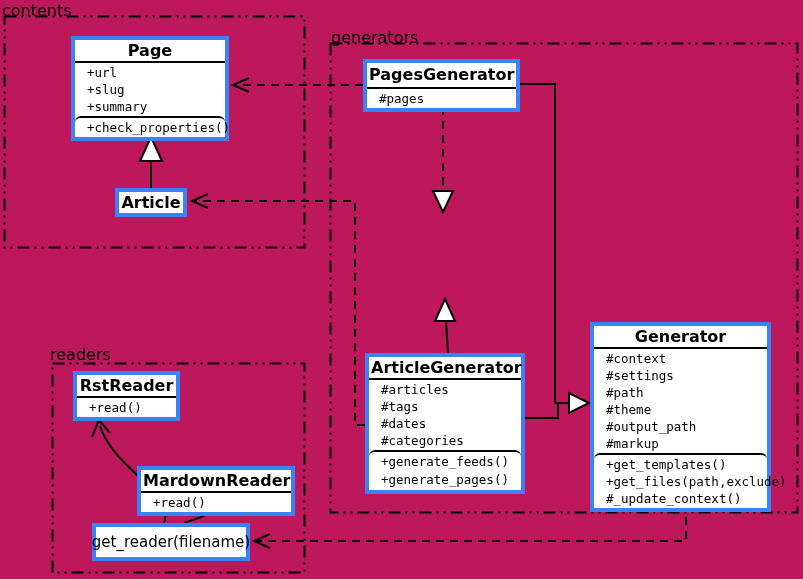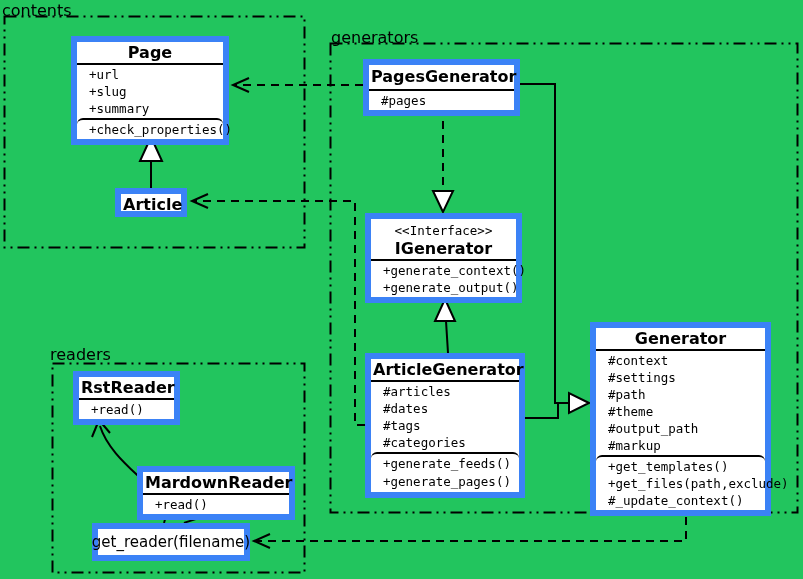--- a/index.html
+++ b/index.html
@@ -1,20 +1,20 @@
 <!DOCTYPE html>
 <html><head>
 <meta charset="utf-8">
 <style>
   html,body{margin:0;padding:0;background:#fff;}
-  #canvas{position:relative;width:803px;height:579px;background:#22c55e;
+  #canvas{position:relative;width:803px;height:579px;background:#be185d;
           font-family:"DejaVu Sans",sans-serif;overflow:hidden;}
   #connectors{position:absolute;left:0;top:0;width:803px;height:579px;z-index:0;}
   .pkg-label{position:absolute;z-index:2;font:16px "DejaVu Sans",sans-serif;color:#000;}
-  .uml-box{position:absolute;z-index:1;background:#fff;border:6px solid #3b82f6;box-sizing:border-box;}
+  .uml-box{position:absolute;z-index:1;background:#fff;border:4px solid #3b82f6;box-sizing:border-box;}
   .uml-title{font:bold 16px "DejaVu Sans",sans-serif;text-align:center;padding:1px 2px;color:#000;}
   .uml-title.divided{border-bottom:2px solid #000;}
   .stereotype{font:12.5px "DejaVu Sans Mono",monospace;font-weight:normal;text-align:center;line-height:16px;}
   .uml-rows{font:12.5px "DejaVu Sans Mono",monospace;padding:1px 12px;color:#000;}
   .uml-rows.divided{border-top:2px solid #000;border-radius:6px;}
   .uml-row{line-height:17px;white-space:pre;}
   .plain-box{display:flex;align-items:center;justify-content:center;
              font:15px "DejaVu Sans",sans-serif;text-align:center;}
 </style>
 </head>
@@ -97,37 +97,27 @@
     <div class="uml-title">Article</div>
   </div>
 
   <div class="uml-box" style="left:363px;top:59px;width:157px;">
     <div class="uml-title divided" style="line-height:22px;">PagesGenerator</div>
     <div class="uml-rows">
       <div class="uml-row">#pages</div>
     </div>
   </div>
 
-  <div class="uml-box" style="left:365px;top:213px;width:157px;">
-    <div class="uml-title divided" style="padding-top:4px;">
-      <div class="stereotype">&lt;&lt;Interface&gt;&gt;</div>
-      <div>IGenerator</div>
-    </div>
-    <div class="uml-rows">
-      <div class="uml-row">+generate_context()</div>
-      <div class="uml-row">+generate_output()</div>
-    </div>
-  </div>
 
   <div class="uml-box" style="left:365px;top:353px;width:160px;">
     <div class="uml-title divided">ArticleGenerator</div>
     <div class="uml-rows">
       <div class="uml-row">#articles</div>
+      <div class="uml-row">#tags</div>
       <div class="uml-row">#dates</div>
-      <div class="uml-row">#tags</div>
       <div class="uml-row">#categories</div>
     </div>
     <div class="uml-rows divided">
       <div class="uml-row" style="line-height:18px;">+generate_feeds()</div>
       <div class="uml-row" style="line-height:18px;">+generate_pages()</div>
     </div>
   </div>
 
   <div class="uml-box" style="left:590px;top:322px;width:181px;">
     <div class="uml-title divided">Generator</div>

